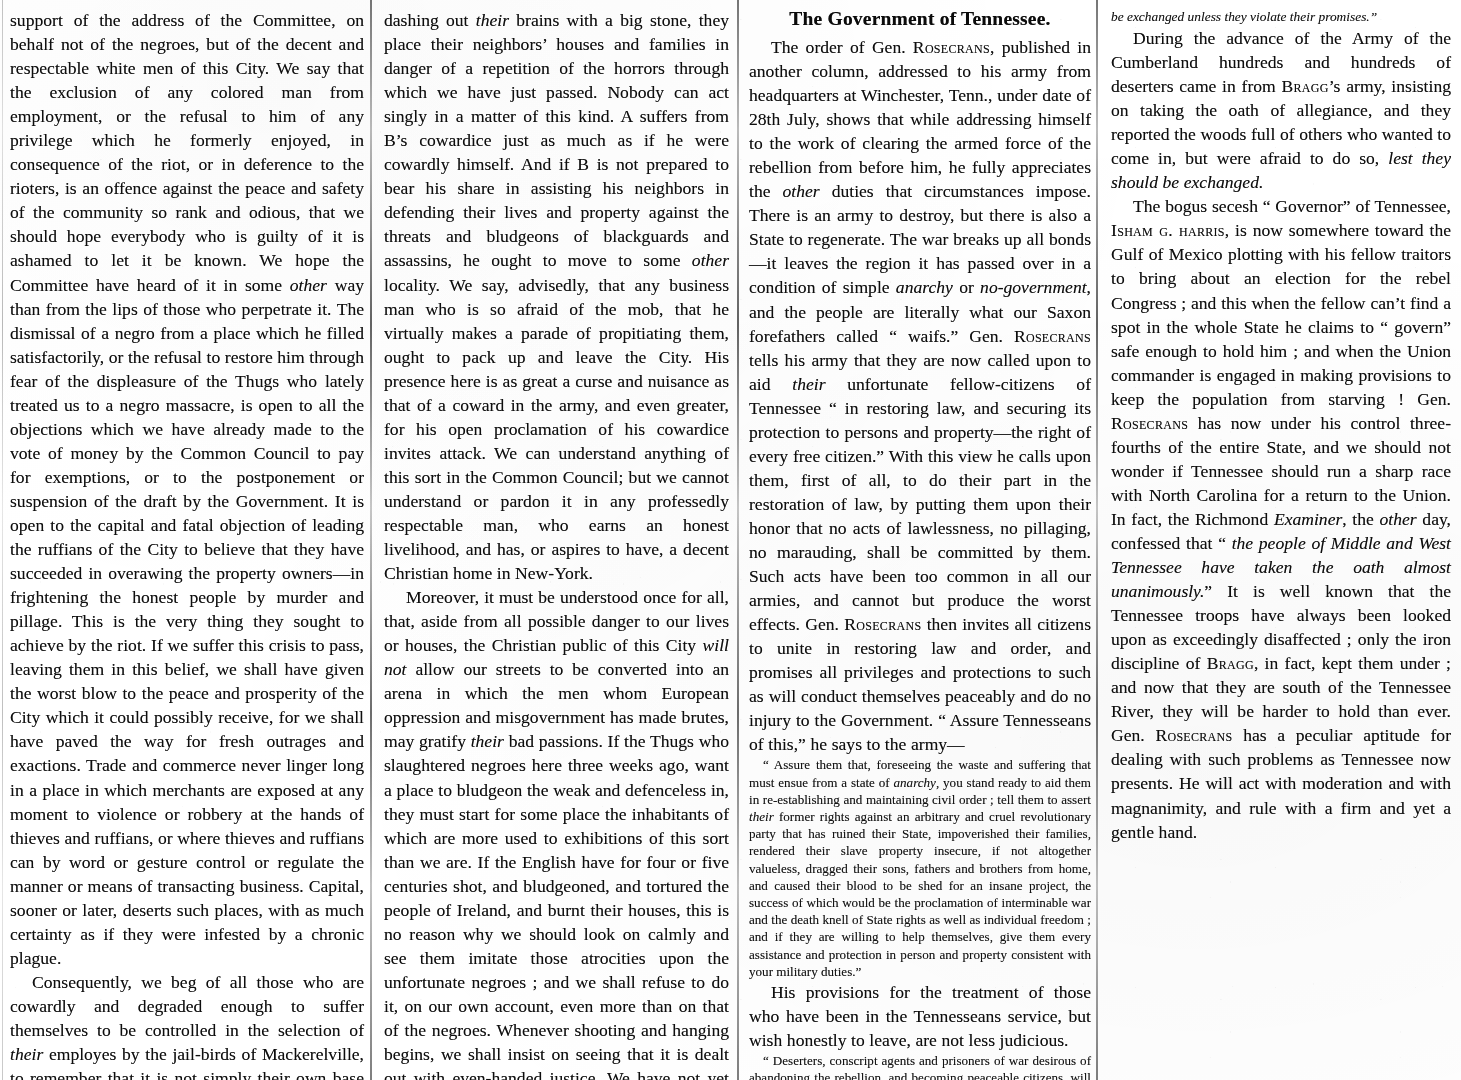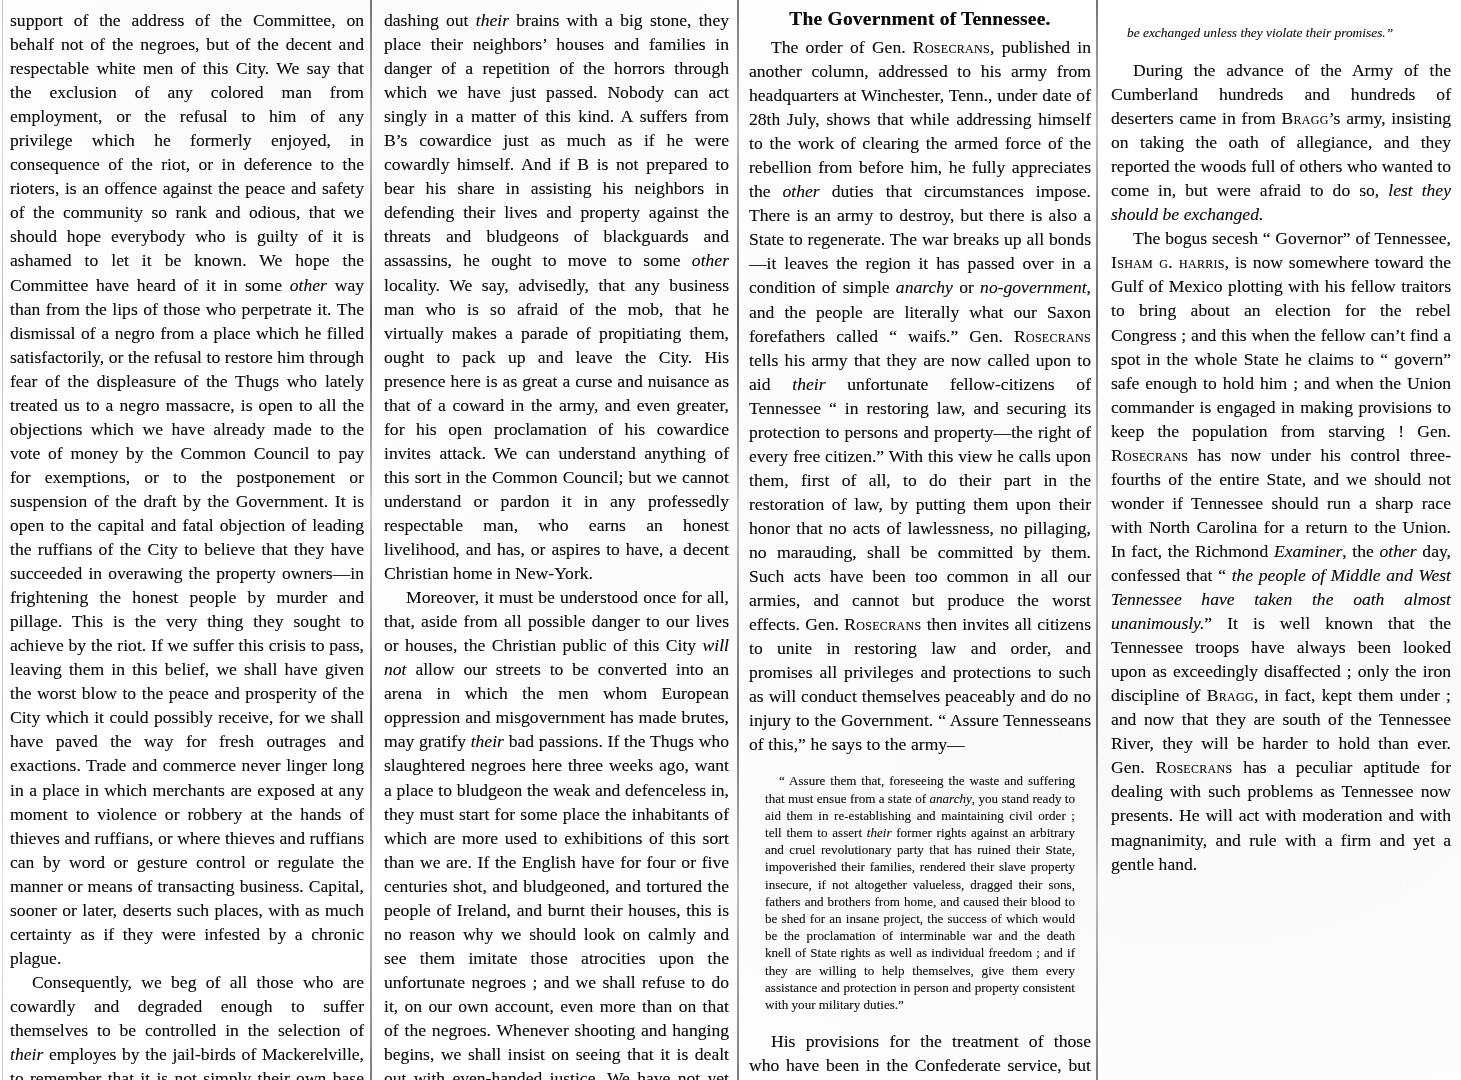--- a/index.html
+++ b/index.html
@@ -101,21 +101,21 @@
     text-align: justify;
     text-justify: inter-word;
     text-indent: 22px;
     color: #151210;
     word-spacing: .2px;
     text-shadow: 0 0 .45px rgba(0,0,0,.40);
   }
   p.body.cont { text-indent: 0; }
 
   p.small {
-    margin: 16px;
+    margin: 0;
     font-size: 13.1px;
     line-height: 17.2px;
     text-align: justify;
     text-indent: 14px;
     color: #1a1714;
     text-shadow: 0 0 .4px rgba(0,0,0,.35);
   }
 
   .sc {
     font-variant: small-caps;
@@ -148,21 +148,21 @@
       <div class="spacer-top"></div>
       <p class="body cont">dashing out <i>their</i> brains with a big stone, they place their neighbors’ houses and families in danger of a repetition of the horrors through which we have just passed. Nobody can act singly in a matter of this kind. A suffers from B’s cowardice just as much as if he were cowardly himself. And if B is not prepared to bear his share in assisting his neighbors in defending their lives and property against the threats and bludgeons of blackguards and assassins, he ought to move to some <i>other</i> locality. We say, advisedly, that any business man who is so afraid of the mob, that he virtually makes a parade of propitiating them, ought to pack up and leave the City. His presence here is as great a curse and nuisance as that of a coward in the army, and even greater, for his open proclamation of his cowardice invites attack. We can understand anything of this sort in the Common Council; but we cannot understand or pardon it in any professedly respectable man, who earns an honest livelihood, and has, or aspires to have, a decent Christian home in New-York.</p>
       <p class="body">Moreover, it must be understood once for all, that, aside from all possible danger to our lives or houses, the Christian public of this City <i>will not</i> allow our streets to be converted into an arena in which the men whom European oppression and misgovernment has made brutes, may gratify <i>their</i> bad passions. If the Thugs who slaughtered negroes here three weeks ago, want a place to bludgeon the weak and defenceless in, they must start for some place the inhabitants of which are more used to exhibitions of this sort than we are. If the English have for four or five centuries shot, and bludgeoned, and tortured the people of Ireland, and burnt their houses, this is no reason why we should look on calmly and see them imitate those atrocities upon the unfortunate negroes ; and we shall refuse to do it, on our own account, even more than on that of the negroes. Whenever shooting and hanging begins, we shall insist on seeing that it is dealt out with even-handed justice. We have not yet sunk to the condition of Romans of the fourth century, and forced to look on in trembling horror, while our Vandals amuse themselves by a little butchery.</p>
 
     </div>
 
     <div class="col col-3 inked">
       <h2 class="headline">The Government of Tennessee.</h2>
       <p class="body">The order of Gen. <span class="sc">Rosecrans</span>, published in another column, addressed to his army from headquarters at Winchester, Tenn., under date of 28th July, shows that while addressing himself to the work of clearing the armed force of the rebellion from before him, he fully appreciates the <i>other</i> duties that circumstances impose. There is an army to destroy, but there is also a State to regenerate. The war breaks up all bonds—it leaves the region it has passed over in a condition of simple <i>anarchy</i> or <i>no-government</i>, and the people are literally what our Saxon forefathers called “ waifs.” Gen. <span class="sc">Rosecrans</span> tells his army that they are now called upon to aid <i>their</i> unfortunate fellow-citizens of Tennessee “ in restoring law, and securing its protection to persons and property—the right of every free citizen.” With this view he calls upon them, first of all, to do their part in the restoration of law, by putting them upon their honor that no acts of lawlessness, no pillaging, no marauding, shall be committed by them. Such acts have been too common in all our armies, and cannot but produce the worst effects. Gen. <span class="sc">Rosecrans</span> then invites all citizens to unite in restoring law and order, and promises all privileges and protections to such as will conduct themselves peaceably and do no injury to the Government. “ Assure Tennesseans of this,” he says to the army—</p>
       <p class="small">“ Assure them that, foreseeing the waste and suffering that must ensue from a state of <i>anarchy</i>, you stand ready to aid them in re-establishing and maintaining civil order ; tell them to assert <i>their</i> former rights against an arbitrary and cruel revolutionary party that has ruined their State, impoverished their families, rendered their slave property insecure, if not altogether valueless, dragged their sons, fathers and brothers from home, and caused their blood to be shed for an insane project, the success of which would be the proclamation of interminable war and the death knell of State rights as well as individual freedom ; and if they are willing to help themselves, give them every assistance and protection in person and property consistent with your military duties.”</p>
-      <p class="body">His provisions for the treatment of those who have been in the Confederate service, but wish honestly to leave, are not less judicious.</p>
+      <p class="body">His provisions for the treatment of those who have been in the Tennesseans service, but wish honestly to leave, are not less judicious.</p>
       <p class="small">“ Deserters, conscript agents and prisoners of war desirous of abandoning the rebellion, and becoming peaceable citizens, will be paroled as prisoners of war, and permitted to return to  homes, on giving bonds and security or satisfactory assurance for the faithful observance of their paroles, and </p>
     </div>
 
     <div class="col col-4 inked">
       <div class="spacer-top"></div>
       <p class="small it" style="text-indent:0; font-size:13.4px; line-height:18px;">be exchanged unless they violate their promises.”</p>
       <p class="body">During the advance of the Army of the Cumberland hundreds and hundreds of deserters came in from <span class="sc">Bragg</span>’s army, insisting on taking the oath of allegiance, and they reported the woods full of others who wanted to come in, but were afraid to do so, <i>lest they should be exchanged.</i></p>
       <p class="body">The bogus secesh “ Governor” of Tennessee, <span class="sc">Isham g. harris</span>, is now somewhere toward the Gulf of Mexico plotting with his fellow traitors to bring about an election for the rebel Congress ; and this when the fellow can’t find a spot in the whole State he claims to “ govern” safe enough to hold him ; and when the Union commander is engaged in making provisions to keep the population from starving ! Gen. <span class="sc">Rosecrans</span> has now under his control three-fourths of the entire State, and we should not wonder if Tennessee should run a sharp race with North Carolina for a return to the Union. In fact, the Richmond <i>Examiner</i>, the <i>other</i> day, confessed that “ <i>the people of Middle and West Tennessee have taken the oath almost unanimously.</i>” It is well known that the Tennessee troops have always been looked upon as exceedingly disaffected ; only the iron discipline of <span class="sc">Bragg</span>, in fact, kept them under ; and now that they are south of the Tennessee River, they will be harder to hold than ever. Gen. <span class="sc">Rosecrans</span> has a peculiar aptitude for dealing with such problems as Tennessee now presents. He will act with moderation and with magnanimity, and rule with a firm and yet a gentle hand.</p>
     </div>
 

